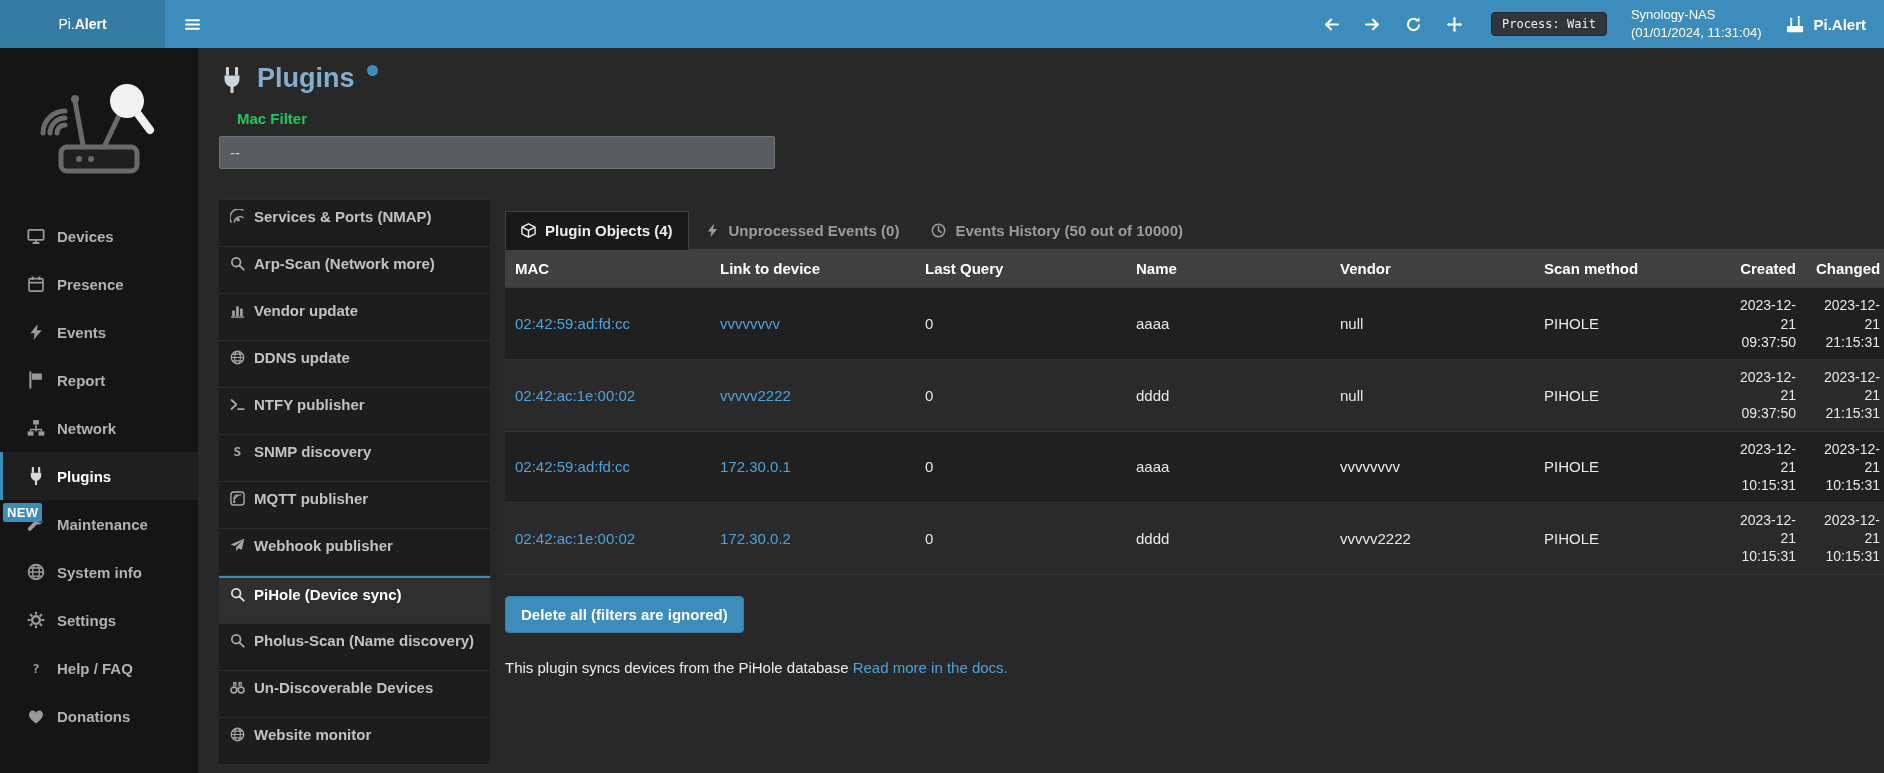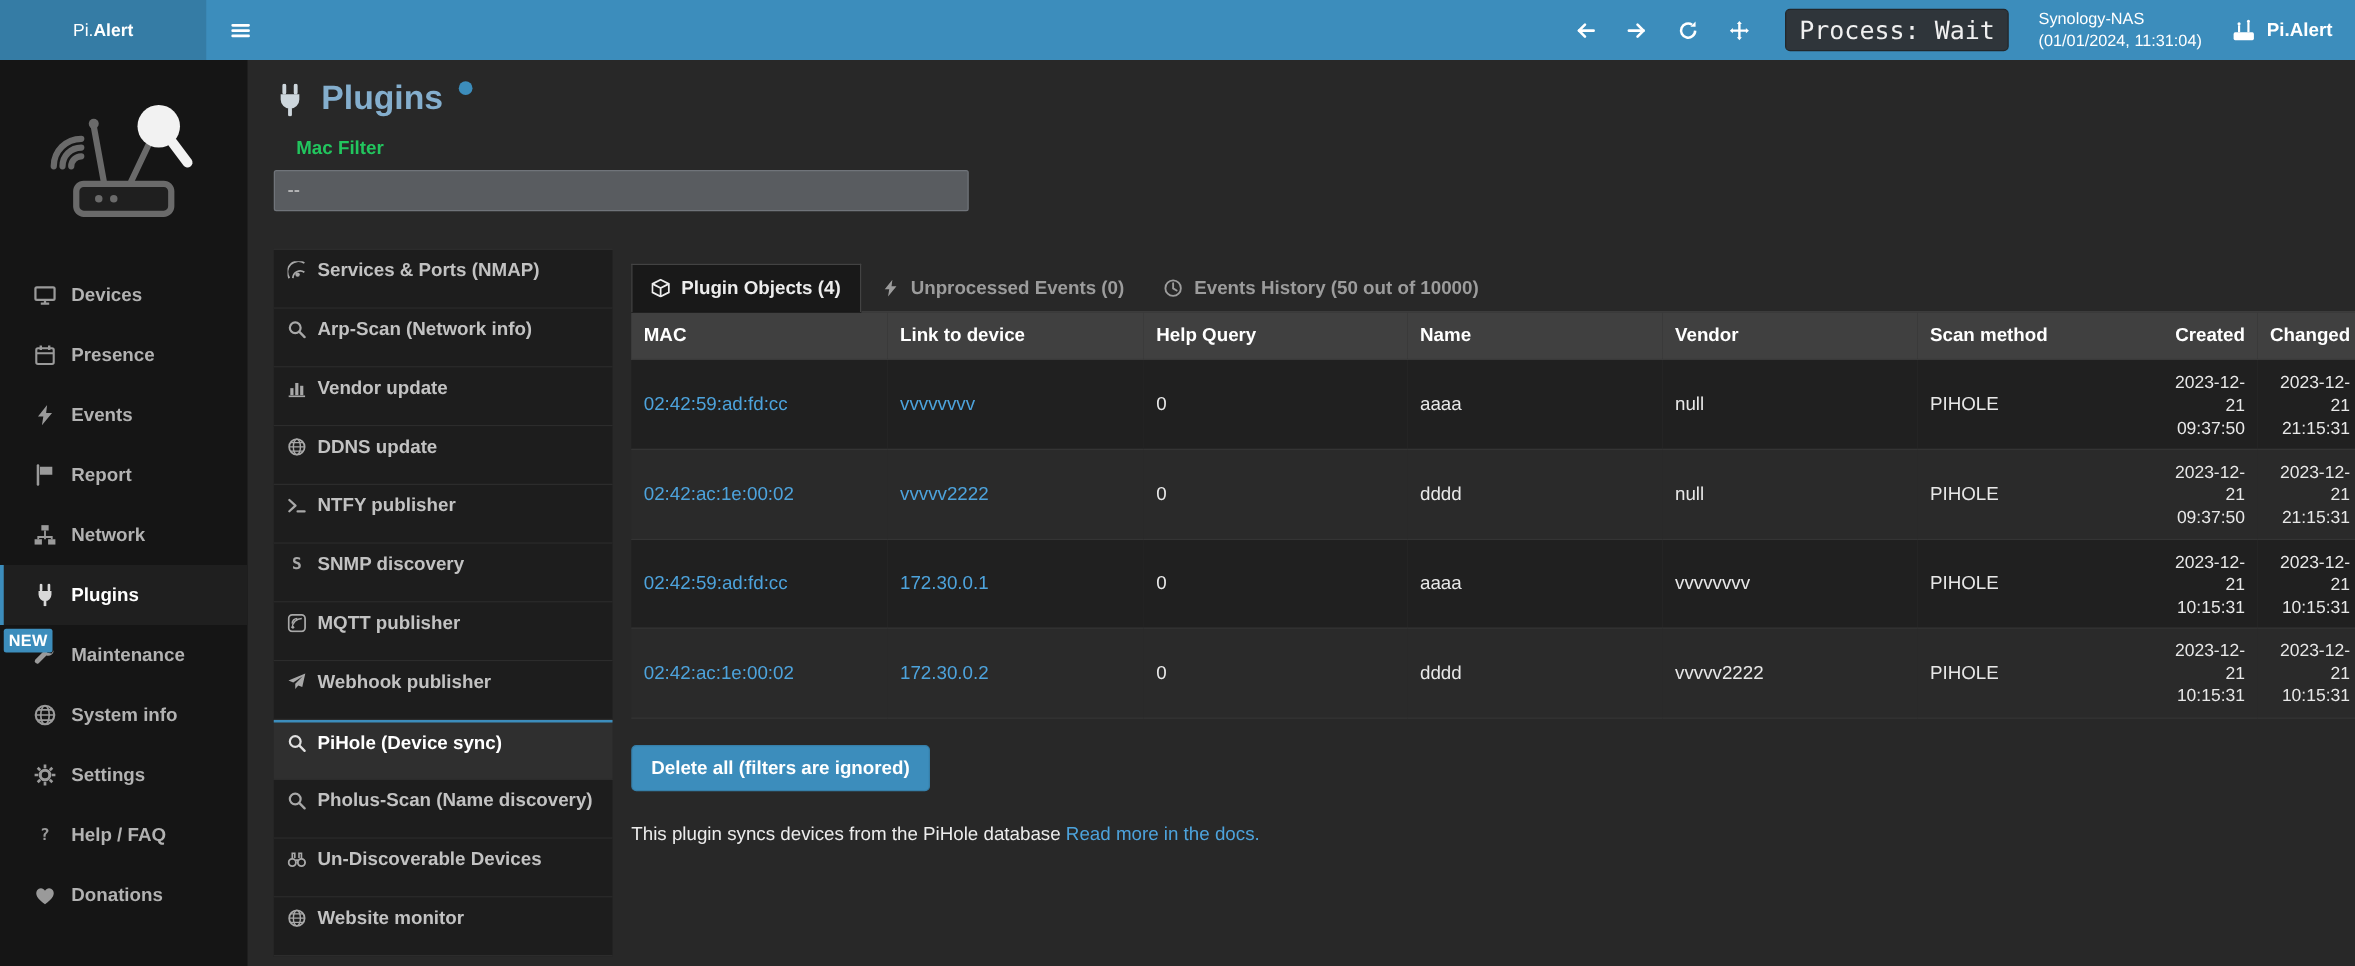--- a/index.html
+++ b/index.html
@@ -16,21 +16,21 @@
   .ti{font-weight:700;font-size:13px;line-height:1;font-family:"DejaVu Sans Mono",monospace;}
 
   
   .topbar{display:flex;align-items:center;height:48px;background:#3c8dbc;color:#fff;}
   .brand{width:165px;height:60px;background:#357ca5;display:flex;align-items:center;justify-content:center;font-size:14px;color:#fff;cursor:pointer;}
   .brand-bold{font-weight:700;}
   .hamburger{width:54px;height:48px;background:none;border:none;color:#fff;display:flex;align-items:center;justify-content:center;cursor:pointer;}
   .tb-fill{flex:1;}
   .tb-right{display:flex;align-items:center;gap:24px;padding-right:18px;}
   .tb-btn{background:none;border:none;color:#fff;cursor:pointer;display:flex;padding:0;}
-  .process-badge{font-family:"DejaVu Sans Mono","Liberation Mono",monospace;font-size:20px;color:#f0f0f0;background:#2f353a;border:1px solid #22272b;border-radius:4px;padding:4px 10px;margin-left:4px;}
+  .process-badge{font-family:"DejaVu Sans Mono","Liberation Mono",monospace;font-size:12px;color:#f0f0f0;background:#2f353a;border:1px solid #22272b;border-radius:4px;padding:4px 10px;margin-left:4px;}
   .host-block{font-size:13px;line-height:1.4;}
   .tb-app{display:flex;align-items:center;gap:8px;font-size:15px;font-weight:700;}
 
   
   .layout{display:flex;height:725px;}
   .sidebar{width:198px;background:#151515;flex:none;}
   .side-logo{height:164px;display:flex;align-items:center;justify-content:center;}
   .side-item{display:flex;align-items:center;height:48px;padding-left:24px;border-left:3px solid transparent;color:#b2b2b2;font-size:15px;font-weight:600;cursor:pointer;position:relative;}
   .side-item .s-ic{margin-right:12px;color:#9a9a9a;}
   .side-item.active{background:#1f1f1f;border-left-color:#3c8dbc;color:#fff;}
@@ -293,21 +293,21 @@
             </span>
           <span>Services &amp; Ports (NMAP)</span>
         </a>
         <a class="p-item">
           <span class="ico i15 p-ic">
               <svg viewBox="0 0 16 16">
                 <circle cx="6.6" cy="6.6" r="4.6" fill="none" stroke="currentColor" stroke-width="1.9"></circle>
                 <path d="M10.2 10.2 14.6 14.6" stroke="currentColor" stroke-width="2" stroke-linecap="round"></path>
               </svg>
             </span>
-          <span>Arp-Scan (Network info)</span>
+          <span>Arp-Scan (Network more)</span>
         </a>
         <a class="p-item">
           <span class="ico i15 p-ic">
               <svg viewBox="0 0 16 16">
                 <path d="M1 15h14" stroke="currentColor" stroke-width="1.4"></path>
                 <rect x="2.4" y="8" width="2.7" height="6" fill="currentColor"></rect>
                 <rect x="6.6" y="3.6" width="2.7" height="10.4" fill="currentColor"></rect>
                 <rect x="10.8" y="6" width="2.7" height="8" fill="currentColor"></rect>
               </svg>
             </span>
@@ -434,21 +434,21 @@
               <col style="width:204px">
             <col style="width:204px">
               <col style="width:190px">
               <col style="width:82px">
               <col style="width:84px">
           </colgroup>
           <thead>
             <tr>
               <th>MAC</th>
               <th>Link to device</th>
-              <th>Help Query</th>
+              <th>Last Query</th>
               <th>Name</th>
               <th>Vendor</th>
               <th>Scan method</th>
               <th class="r">Created</th>
               <th class="r">Changed</th>
             </tr>
           </thead>
           <tbody>
             <tr>
               <td class="lnk">02:42:59:ad:fd:cc</td>

